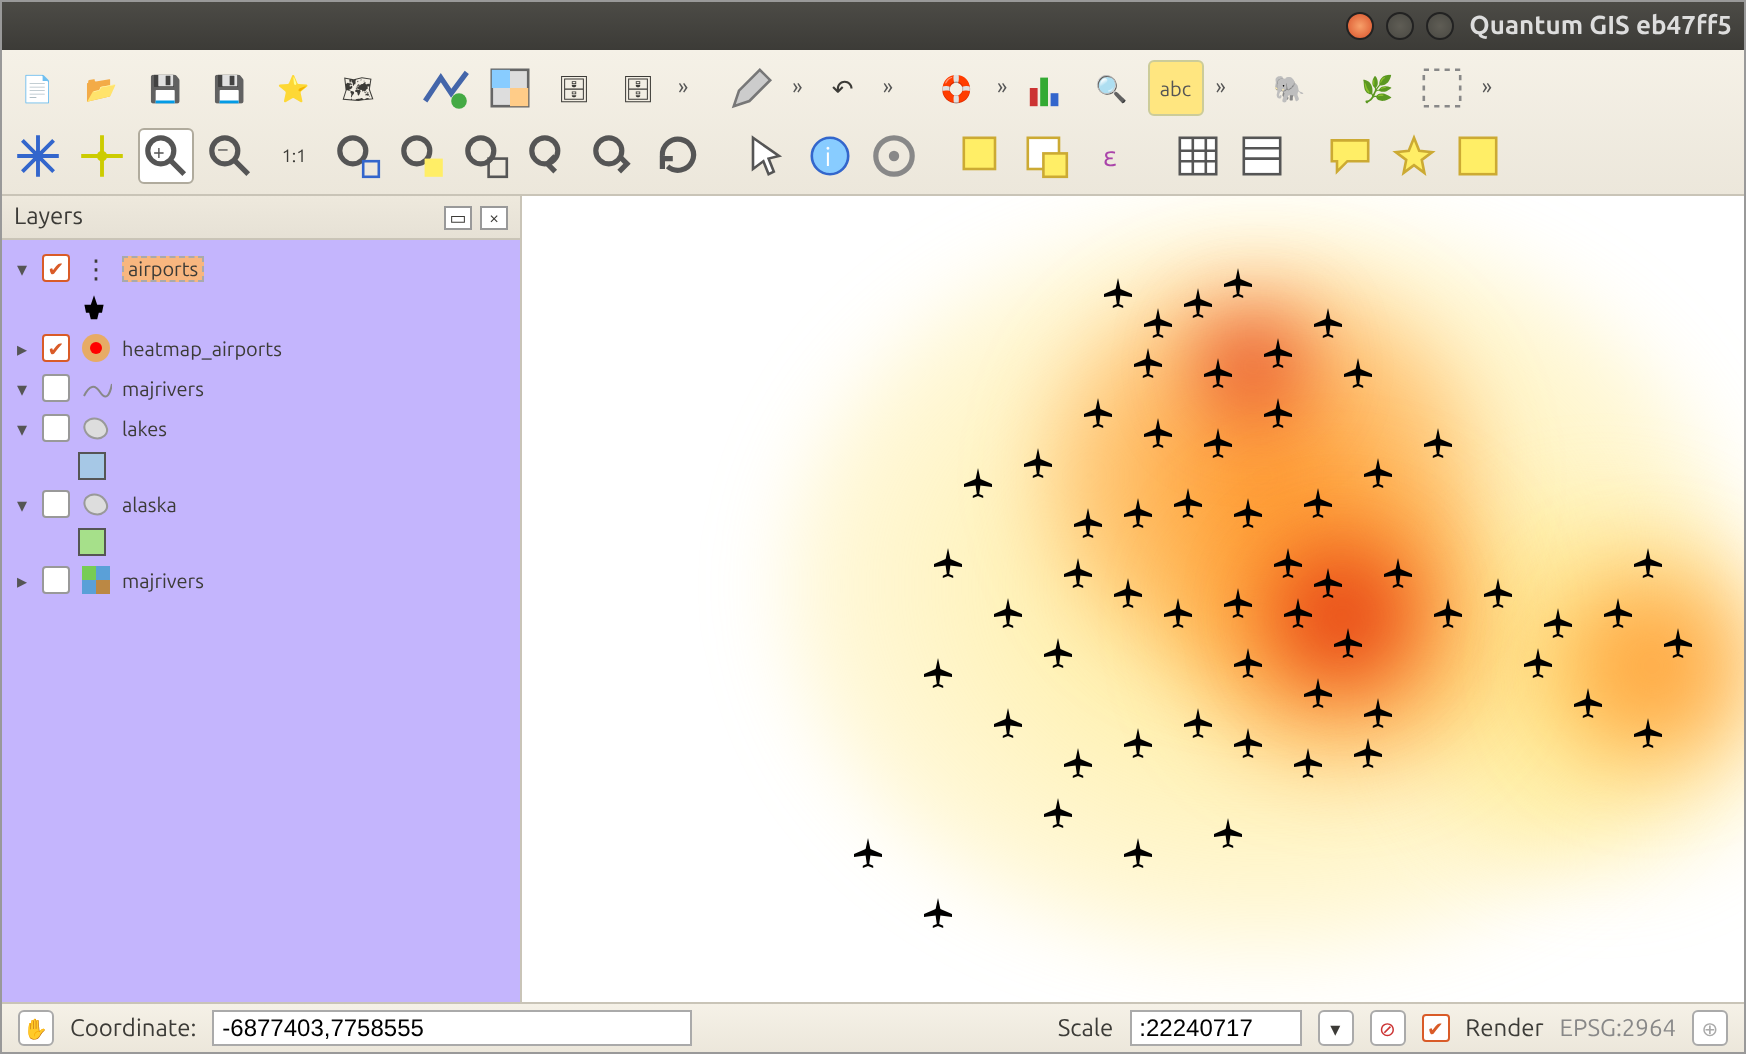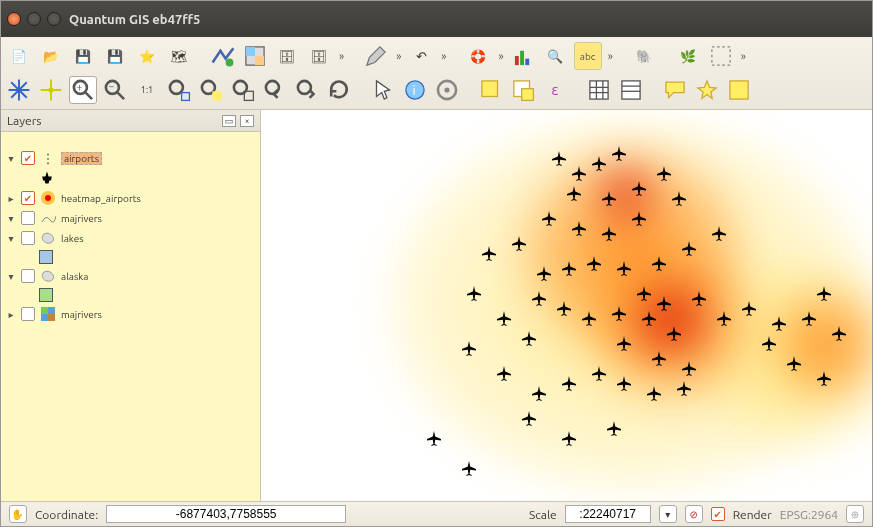--- a/index.html
+++ b/index.html
@@ -1,53 +1,53 @@
 <!DOCTYPE html>
 <html><head>
 <meta charset="utf-8">
 <style>
 * { box-sizing: border-box; margin: 0; padding: 0; }
 body { font-family: "Ubuntu", "Segoe UI", sans-serif; font-size: 13px; background: #f0ece4; width: 873px; height: 527px; overflow: hidden; color: #3c3b37; }
 .window { display: flex; flex-direction: column; height: 100%; border: 1px solid #999; }
-.titlebar { background: linear-gradient(#4c4b46, #3c3b37); height: 36px; display: flex; align-items: center; padding: 0 6px; gap: 8px; }
+.titlebar { background: linear-gradient(#4c4b46, #3c3b37); height: 24px; display: flex; align-items: center; padding: 0 6px; gap: 8px; justify-content: flex-end; }
 .win-btns { display: flex; gap: 6px; }
 .win-btn { width: 14px; height: 14px; border-radius: 50%; border: 1px solid #222; }
 .win-close { background: radial-gradient(#f7a06a,#d9512a); }
 .win-min, .win-max { background: radial-gradient(#5f5d55,#4a4943); }
 .title-text { color: #ddd; font-weight: bold; font-size: 13px; }
 .menubar { background: linear-gradient(#eee9dd,#e6e1d5); height: 25px; display: flex; align-items: center; padding: 0 12px; gap: 18px; border-bottom: 1px solid #c9c4b7; }
 .menubar span { text-decoration: underline; text-decoration-color: rgba(0,0,0,0.3); cursor: default; }
 .toolbars { background: linear-gradient(#f5f1e7,#ece7db); padding: 2px 4px; border-bottom: 1px solid #c9c4b7; }
 .toolbar-row { display: flex; align-items: center; gap: 4px; height: 34px; }
 .tool-btn { width: 28px; height: 28px; display: flex; align-items: center; justify-content: center; border: 1px solid transparent; border-radius: 3px; }
 .tool-sep { width: 8px; }
 .overflow { font-size: 11px; color: #555; padding: 0 2px; }
 .body-row { flex: 1; display: flex; min-height: 0; }
-.layers-panel { width: 260px; background: #fef9c3; border-right: 1px solid #c9c4b7; display: flex; flex-direction: column; gap: 12px; }
+.layers-panel { width: 260px; background: #c4b5fd; border-right: 1px solid #c9c4b7; display: flex; flex-direction: column; }
 .layers-header { background: linear-gradient(#eee9dd,#e6e1d5); height: 22px; display: flex; align-items: center; justify-content: space-between; padding: 0 6px; border-bottom: 1px solid #c9c4b7; font-size: 12px; }
 .layers-header .pins { display: flex; gap: 4px; }
 .pin { width: 14px; height: 12px; border: 1px solid #999; background: #fff; font-size: 9px; display:flex;align-items:center;justify-content:center; }
 .layers-tree { flex: 1; padding: 4px; overflow: auto; }
 .layer-row { display: flex; align-items: center; gap: 4px; padding: 2px 0; }
 .layer-row.selected .lbl { background: #f8b67f; border: 1px dashed #aaa; padding: 0 2px; }
 .expander { width: 12px; font-size: 10px; color: #555; text-align: center; }
 .chk { width: 14px; height: 14px; border: 1px solid #d95b28; background: #fff; display:inline-flex;align-items:center;justify-content:center; border-radius:2px; }
 .chk.checked::after { content:"✔"; font-size:10px; color:#d95b28; }
 .chk.unchecked { border-color:#999; }
 .sym { width: 18px; height: 16px; display:inline-flex;align-items:center;justify-content:center; }
 .sym-sq { width:14px;height:14px;border:1px solid #555; }
 .sub-sym { margin-left: 34px; display:flex; align-items:center; padding:2px 0; }
 .lbl { font-size: 10px; }
 .canvas { flex: 1; background: #fff; position: relative; overflow: hidden; }
 .heat { position:absolute; border-radius:50%; filter: blur(20px); }
 .heat-y { background: radial-gradient(rgba(255,230,120,0.8), rgba(255,230,120,0)); }
 .heat-o { background: radial-gradient(rgba(255,140,30,0.9), rgba(255,140,30,0)); }
 .heat-r { background: radial-gradient(rgba(220,30,10,0.95), rgba(220,30,10,0)); }
 .statusbar { height: 25px; background: linear-gradient(#f5f1e7,#ece7db); border-top: 1px solid #c9c4b7; display: flex; align-items: center; padding: 0 8px; gap: 8px; font-size: 12px; }
-.statusbar input { height:18px; font-size:12px; border:1px solid #aaa; background:#fff; padding:0 4px; text-align:center; }
+.statusbar input { height:18px; font-size:12px; border:1px solid #aaa; background:#fff; padding:0 4px; text-align:left; }
 .coord-in { width: 240px; }
 .scale-in { width: 86px; }
 .stat-btn { width:18px;height:18px;border:1px solid #aaa;border-radius:3px;display:inline-flex;align-items:center;justify-content:center;font-size:10px;background:#fff; }
 .epsg { color:#888;text-align:right; }
 </style>
 </head>
 <body>
 
 <div class="window">
   <div class="titlebar">

